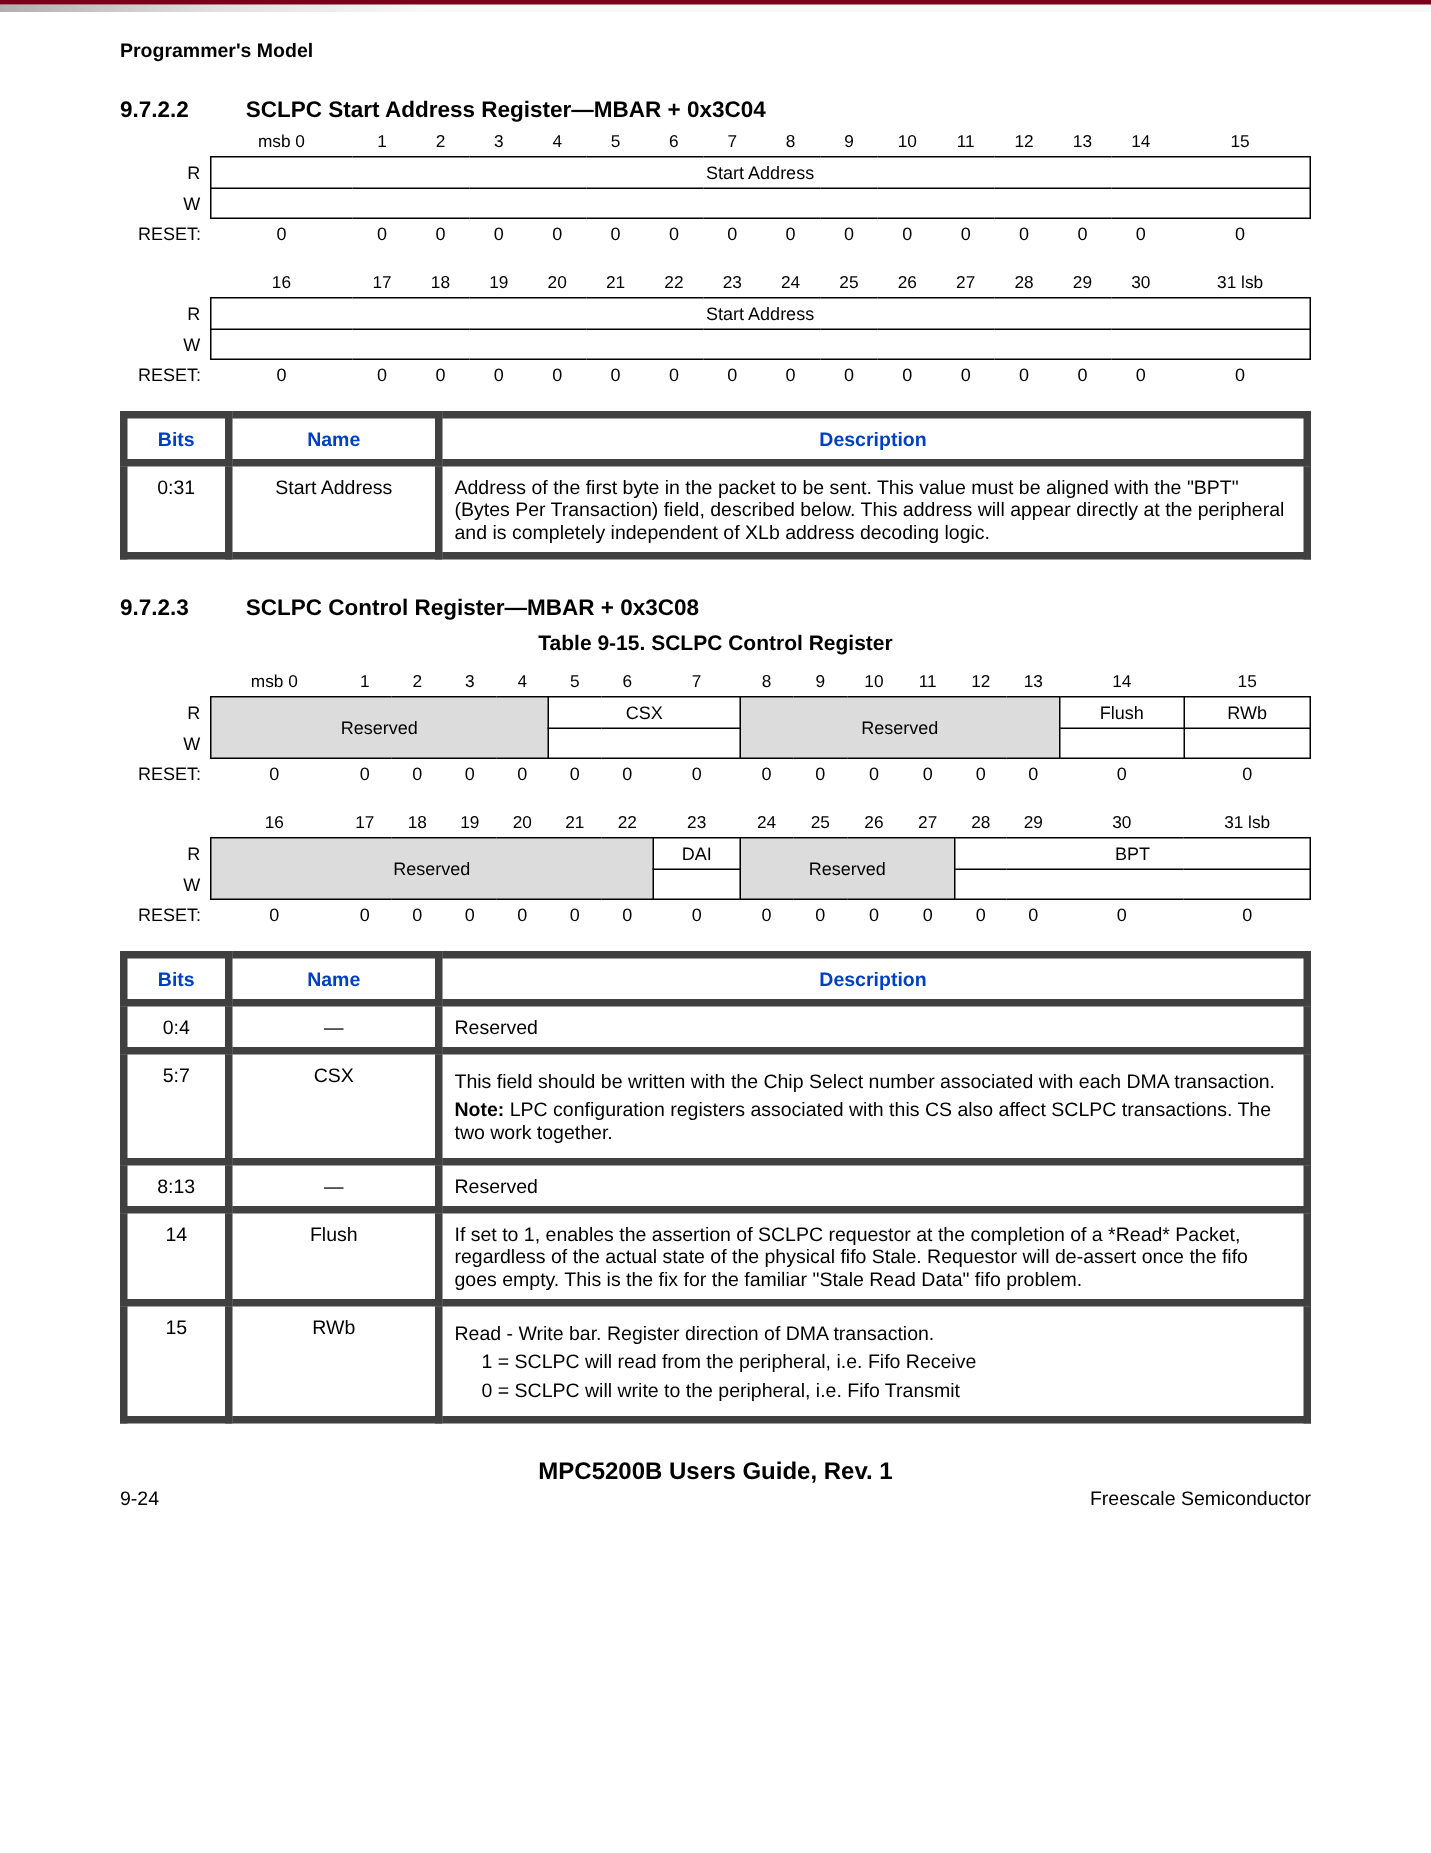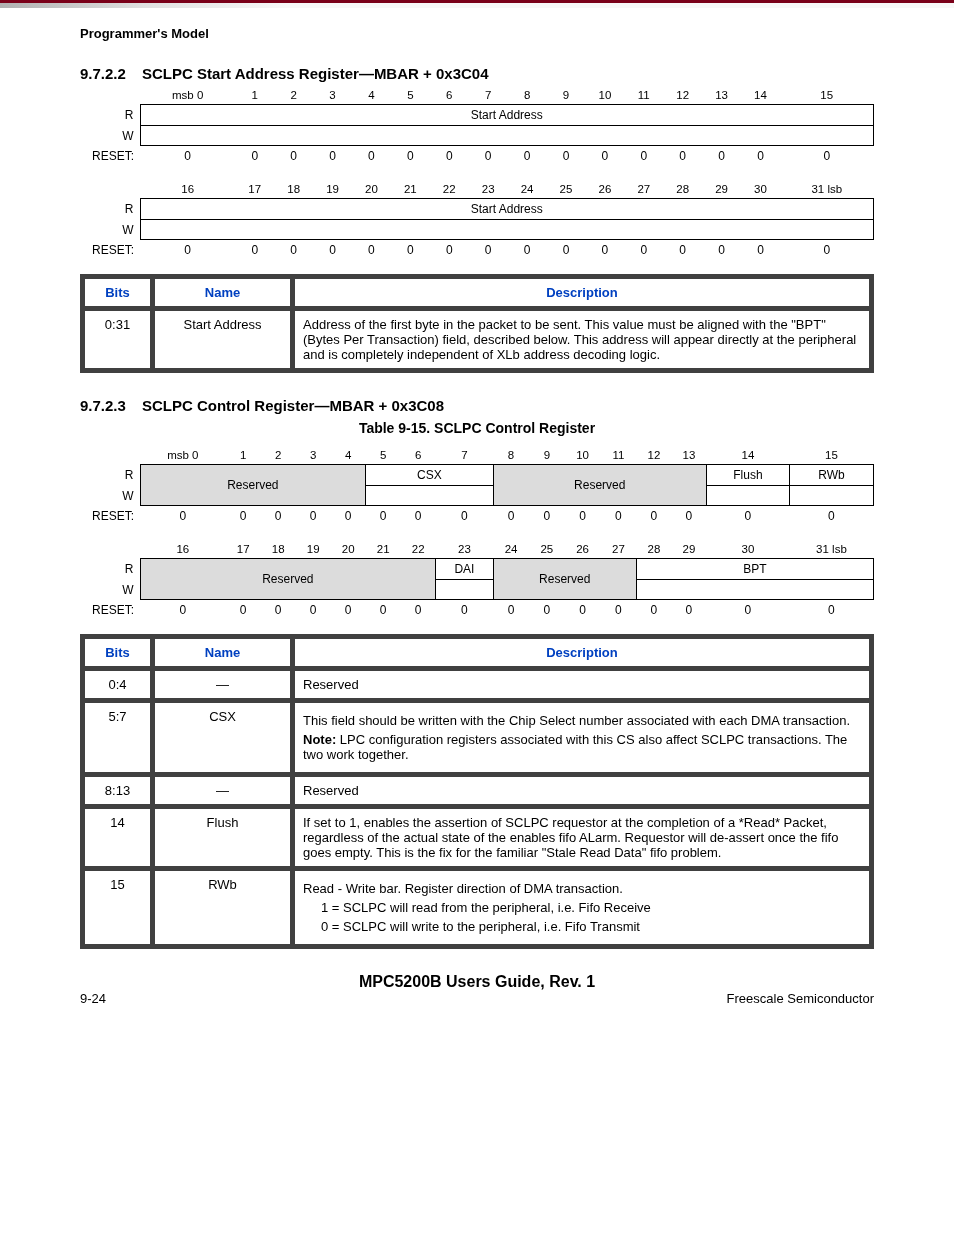--- a/index.html
+++ b/index.html
@@ -21,21 +21,21 @@
   .page {
     padding: 0 80px;
   }
   .running-head {
     font-weight: bold;
     font-size: 13px;
     margin-bottom: 24px;
   }
   .sec-row {
     display: flex;
-    gap: 16px;
+    gap: 38px;
     font-weight: bold;
     font-size: 15px;
     margin-bottom: 4px;
   }
   .tbl-caption {
     text-align: center;
     font-weight: bold;
     font-size: 14px;
     margin: 6px 0 10px 0;
   }
@@ -365,21 +365,21 @@
       </td>
     </tr>
     <tr>
       <td class="c">8:13</td>
       <td class="c">—</td>
       <td>Reserved</td>
     </tr>
     <tr>
       <td class="c">14</td>
       <td class="c">Flush</td>
-      <td>If set to 1, enables the assertion of SCLPC requestor at the completion of a *Read* Packet, regardless of the actual state of the enables fifo ALarm. Requestor will de-assert once the fifo goes empty. This is the fix for the familiar "Stale Read Data" fifo problem.</td>
+      <td>If set to 1, enables the assertion of SCLPC requestor at the completion of a *Read* Packet, regardless of the actual state of the physical fifo Stale. Requestor will de-assert once the fifo goes empty. This is the fix for the familiar "Stale Read Data" fifo problem.</td>
     </tr>
     <tr>
       <td class="c">15</td>
       <td class="c">RWb</td>
       <td>
         <div class="para">Read - Write bar. Register direction of DMA transaction.</div>
         <div class="para" style="padding-left:18px">1 = SCLPC will read from the peripheral, i.e. Fifo Receive</div>
         <div class="para" style="padding-left:18px">0 = SCLPC will write to the peripheral, i.e. Fifo Transmit</div>
       </td>
     </tr>

